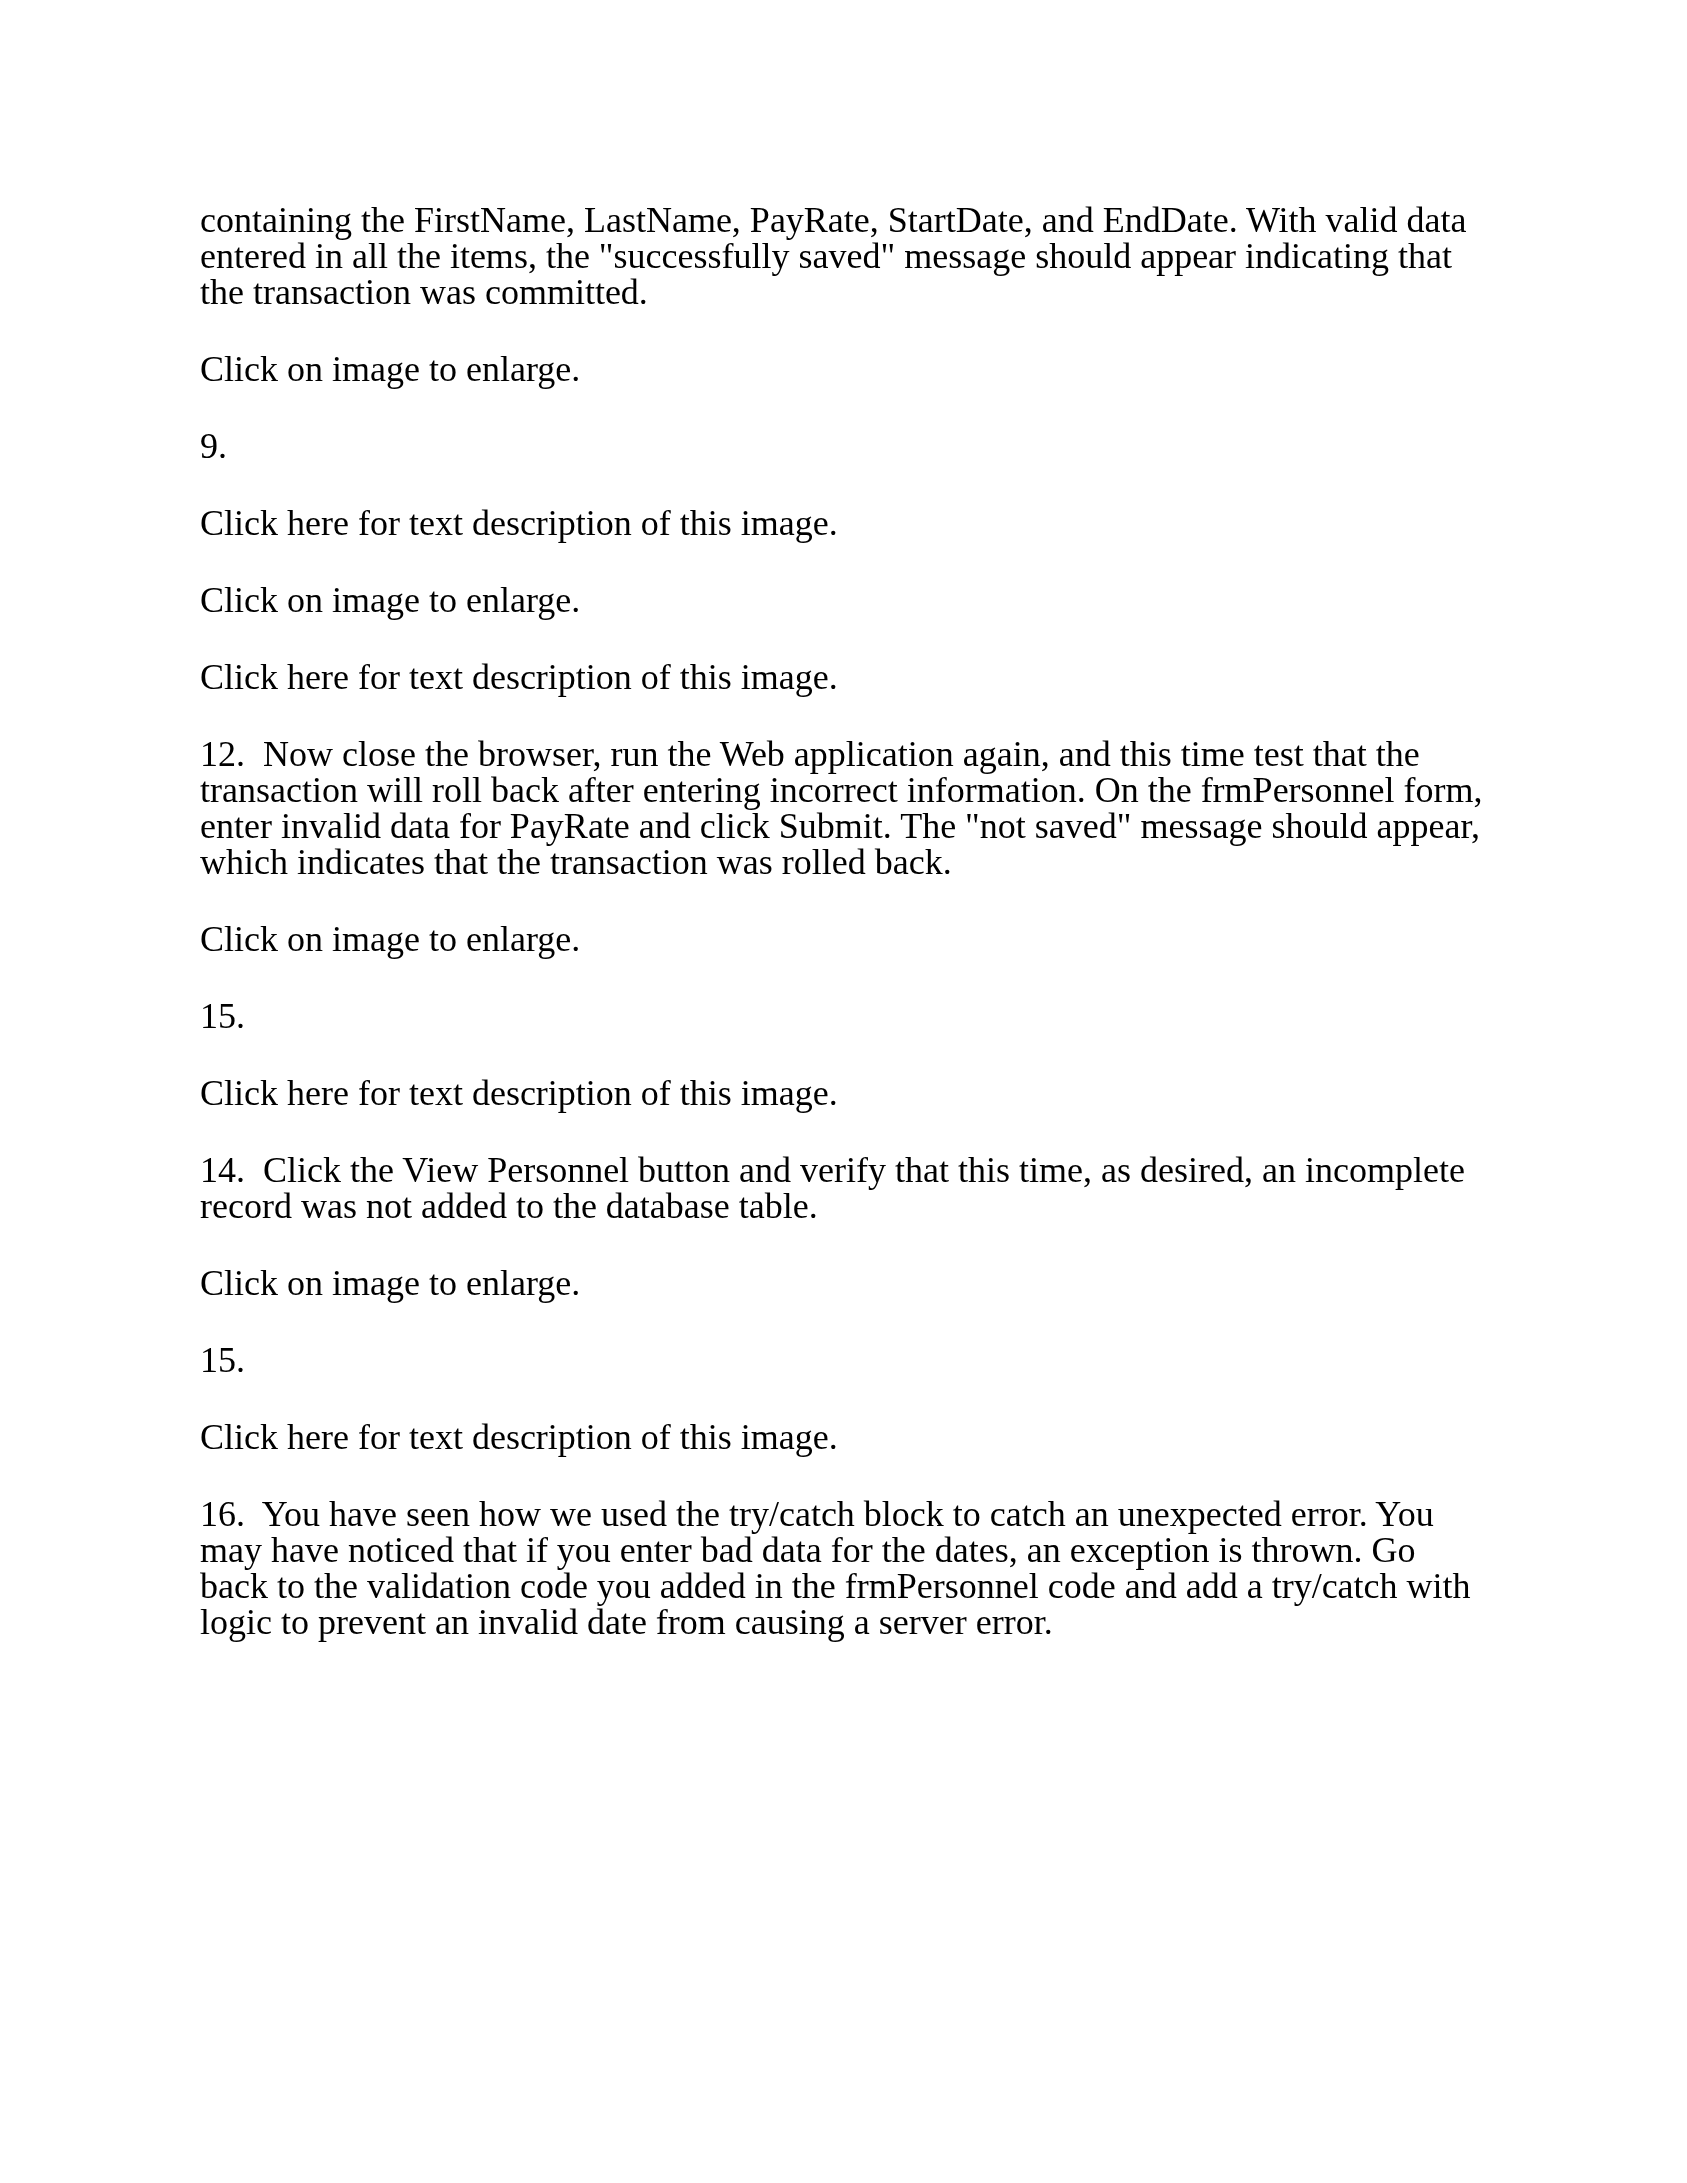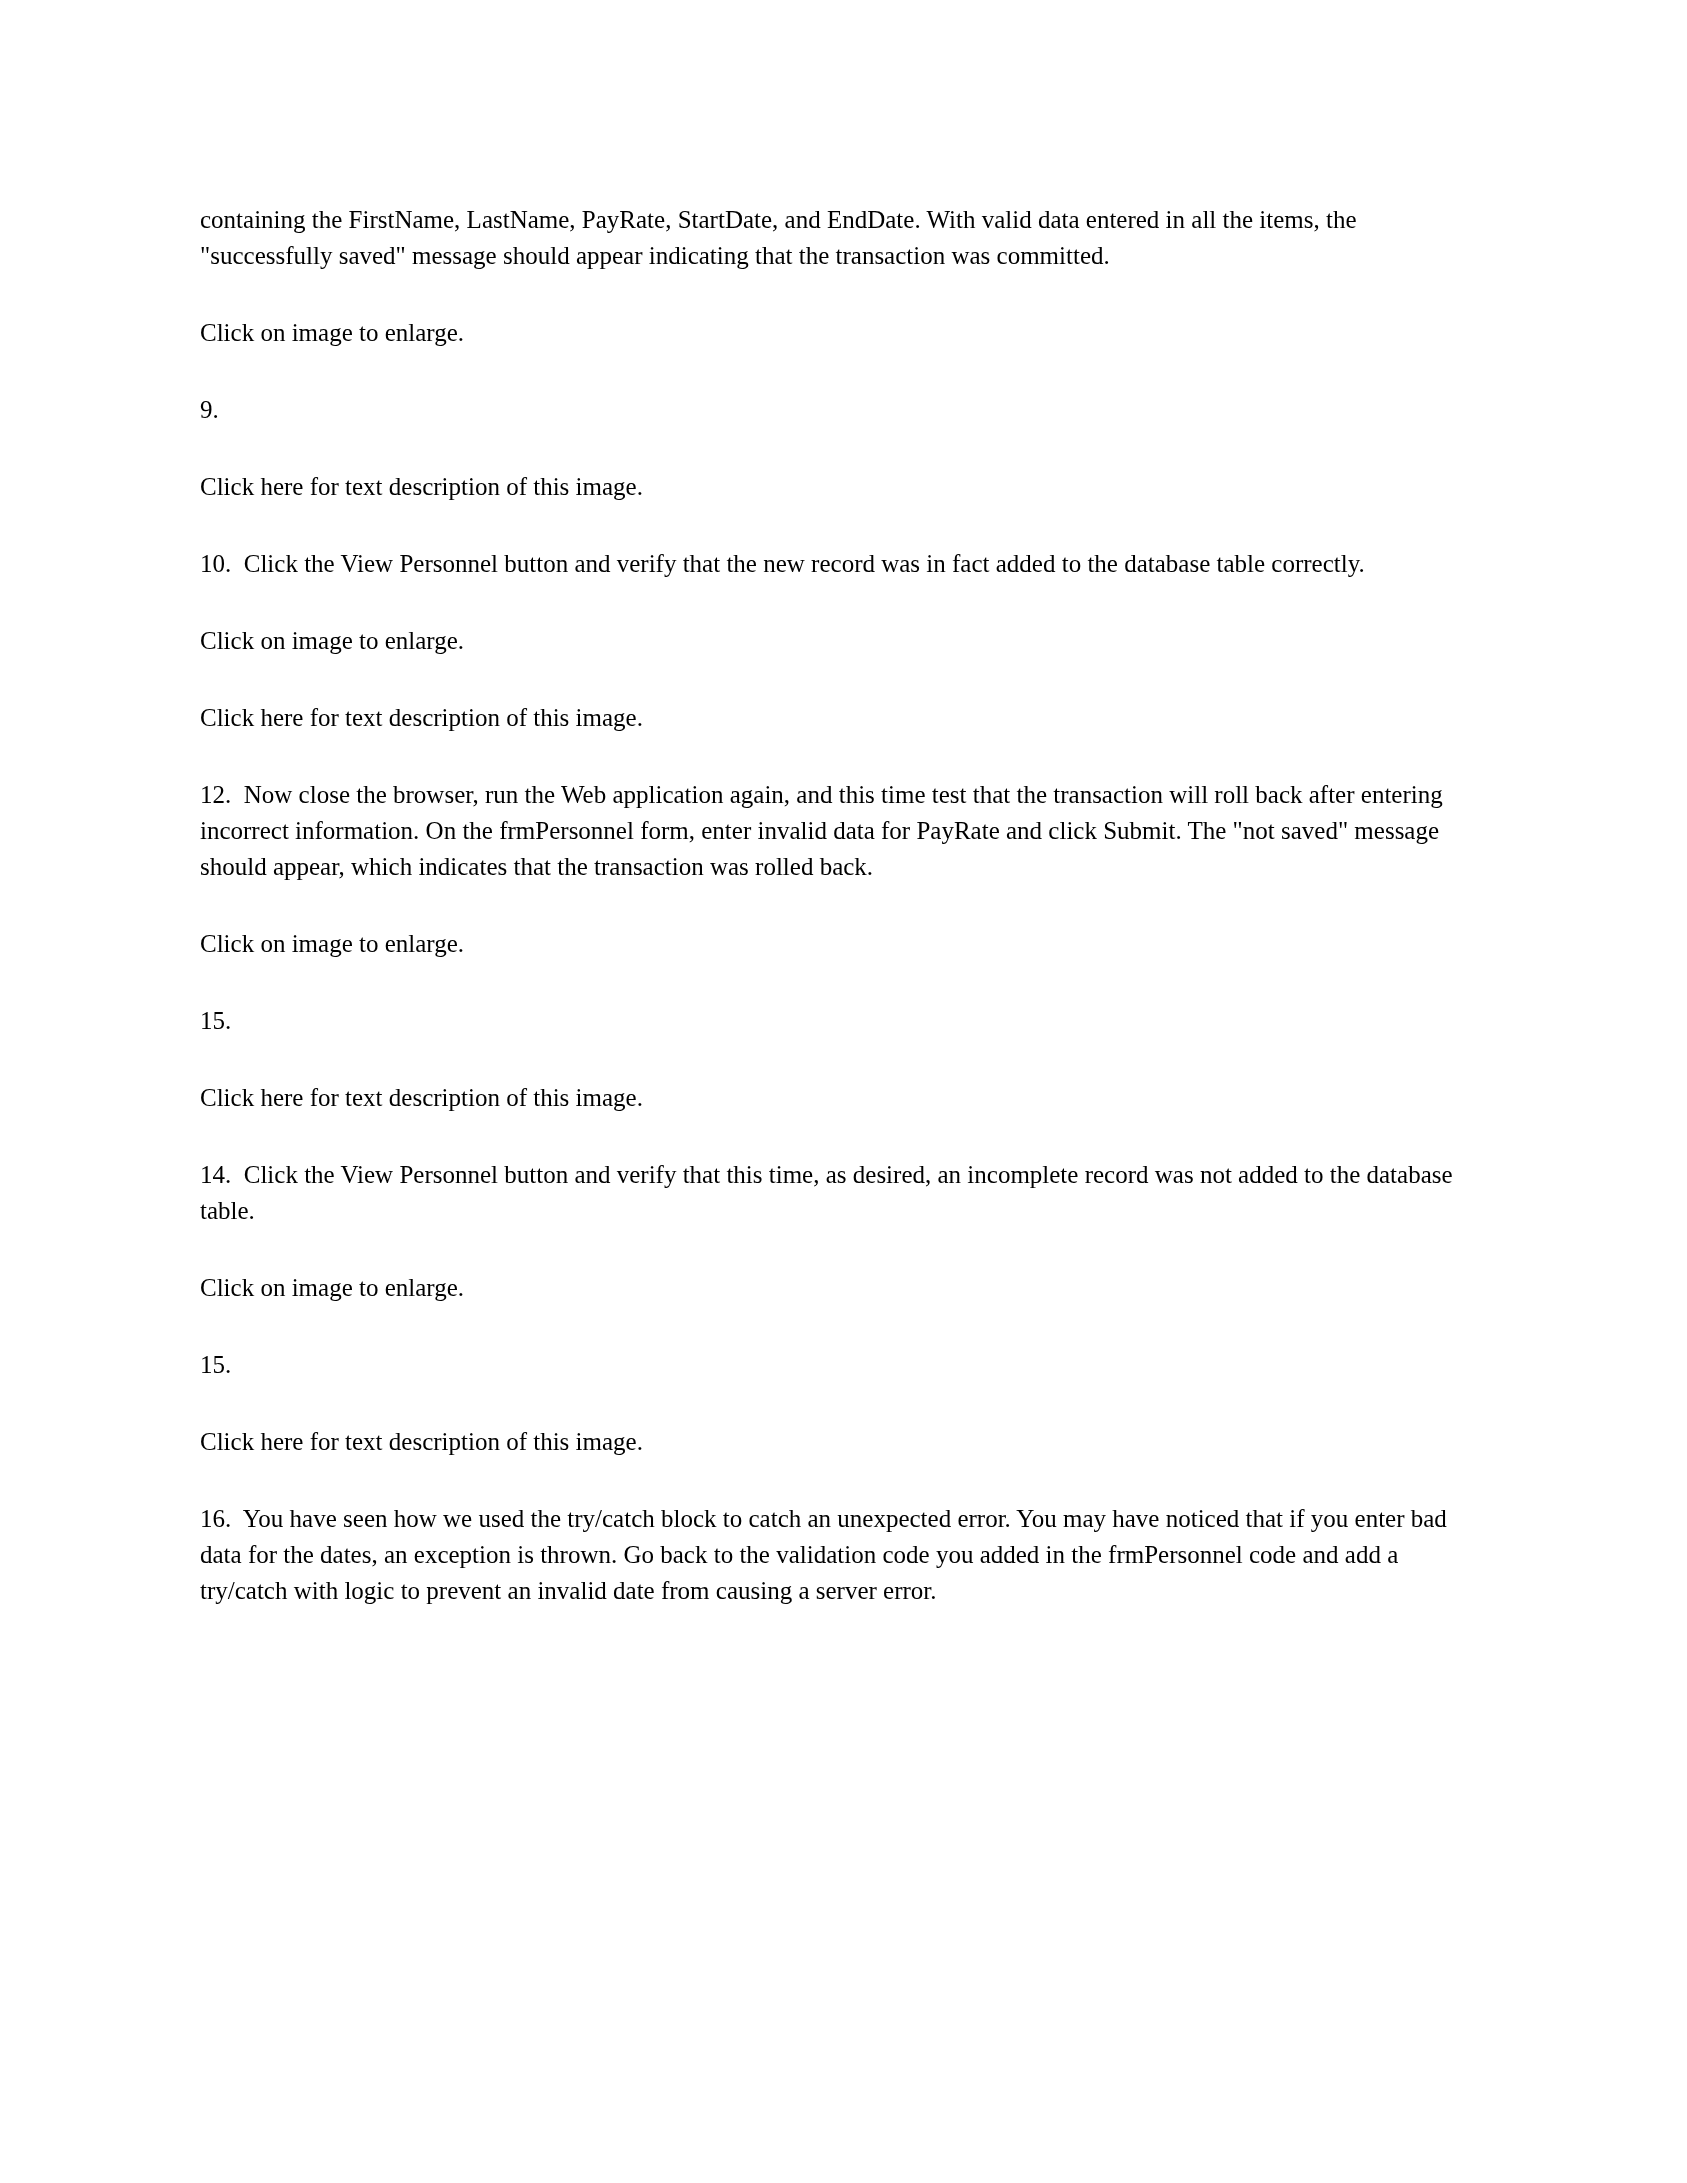--- a/index.html
+++ b/index.html
@@ -12,36 +12,35 @@
     width: 1687px;
     height: 2183px;
     box-sizing: border-box;
     padding: 202px 200px 0 200px;
     background: #ffffff;
     color: #000000;
     font-family: "Liberation Serif", "DejaVu Serif", serif;
     overflow: hidden;
   }
   .page p {
-    font-size: 25px;
+    font-size: 36px;
     line-height: 36px;
     margin: 0 0 41px 0;
     white-space: pre-wrap;
     color: #000000;
   }
 </style>
 </head>
 <body>
 
 <div class="page">
   <p>containing the FirstName, LastName, PayRate, StartDate, and EndDate. With valid data entered in all the items, the "successfully saved" message should appear indicating that the transaction was committed.</p>
   <p>Click on image to enlarge.</p>
   <p>9.</p>
   <p>Click here for text description of this image.</p>
-  <p>10.  Click the View Personnel button and verify that the new record was in fact added to the database table correctly.</p>
   <p>Click on image to enlarge.</p>
   <p>Click here for text description of this image.</p>
   <p>12.  Now close the browser, run the Web application again, and this time test that the transaction will roll back after entering incorrect information. On the frmPersonnel form, enter invalid data for PayRate and click Submit. The "not saved" message should appear, which indicates that the transaction was rolled back.</p>
   <p>Click on image to enlarge.</p>
   <p>15.</p>
   <p>Click here for text description of this image.</p>
   <p>14.  Click the View Personnel button and verify that this time, as desired, an incomplete record was not added to the database table.</p>
   <p>Click on image to enlarge.</p>
   <p>15.</p>
   <p>Click here for text description of this image.</p>

